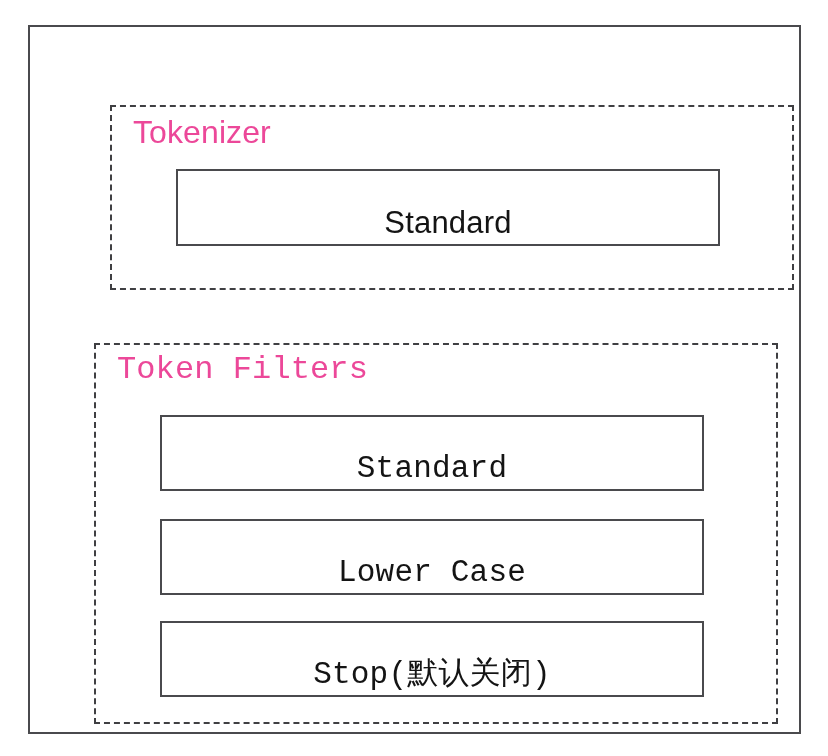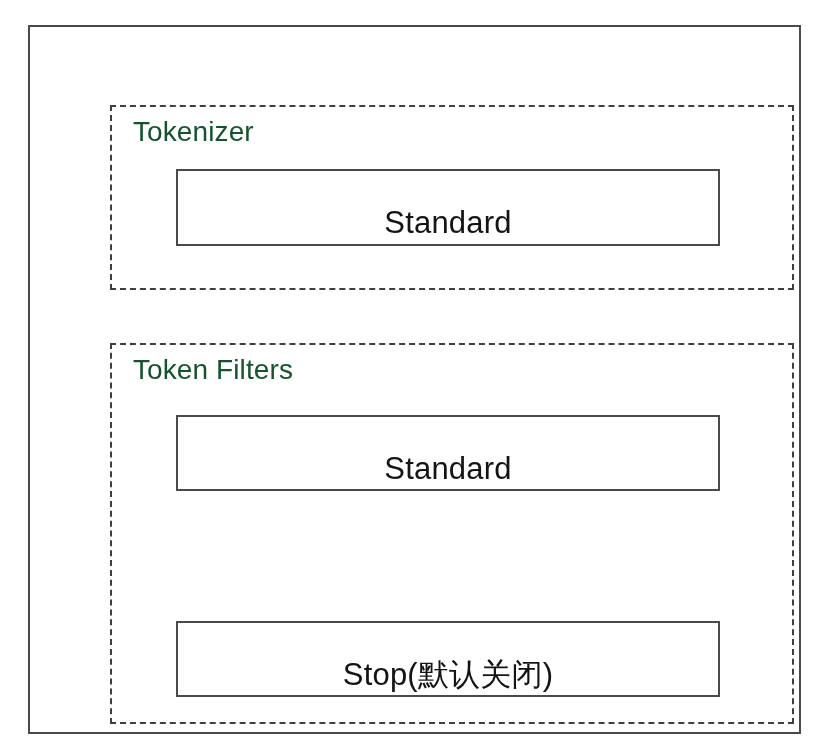--- a/index.html
+++ b/index.html
@@ -41,34 +41,35 @@
     background: transparent;
     box-sizing: border-box;
   }
   .group-tokenizer {
     left: 80px;
     top: 78px;
     width: 684px;
     height: 185px;
   }
   .group-filters {
-    left: 80px;
+    left: 64px;
     top: 316px;
     width: 684px;
     height: 381px;
+    font-family: Liberation Mono, monospace;
   }
 
   .group-label {
     position: absolute;
     left: 21px;
     top: 10px;
-    font-size: 28px;
+    font-size: 32px;
     line-height: 30px;
     letter-spacing: 0.1px;
-    color: #14532d;
+    color: #ec4899;
     white-space: nowrap;
   }
 
   
   .item-box {
     position: absolute;
     left: 64px;
     width: 544px;
     border: 2px solid #4a4a4d;
     background: #ffffff;
@@ -109,20 +110,23 @@
       </div>
     </div>
 
     <div class="group group-filters">
       <div class="group-label">Token Filters</div>
 
       <div class="item-box flt-item-0">
         <span class="item-label">Standard</span>
       </div>
 
+      <div class="item-box flt-item-1">
+        <span class="item-label">Lower Case</span>
+      </div>
 
       <div class="item-box flt-item-2">
         <span class="item-label">Stop(默认关闭)</span>
       </div>
     </div>
 
   </div>
 </div>
 
 </body></html>

